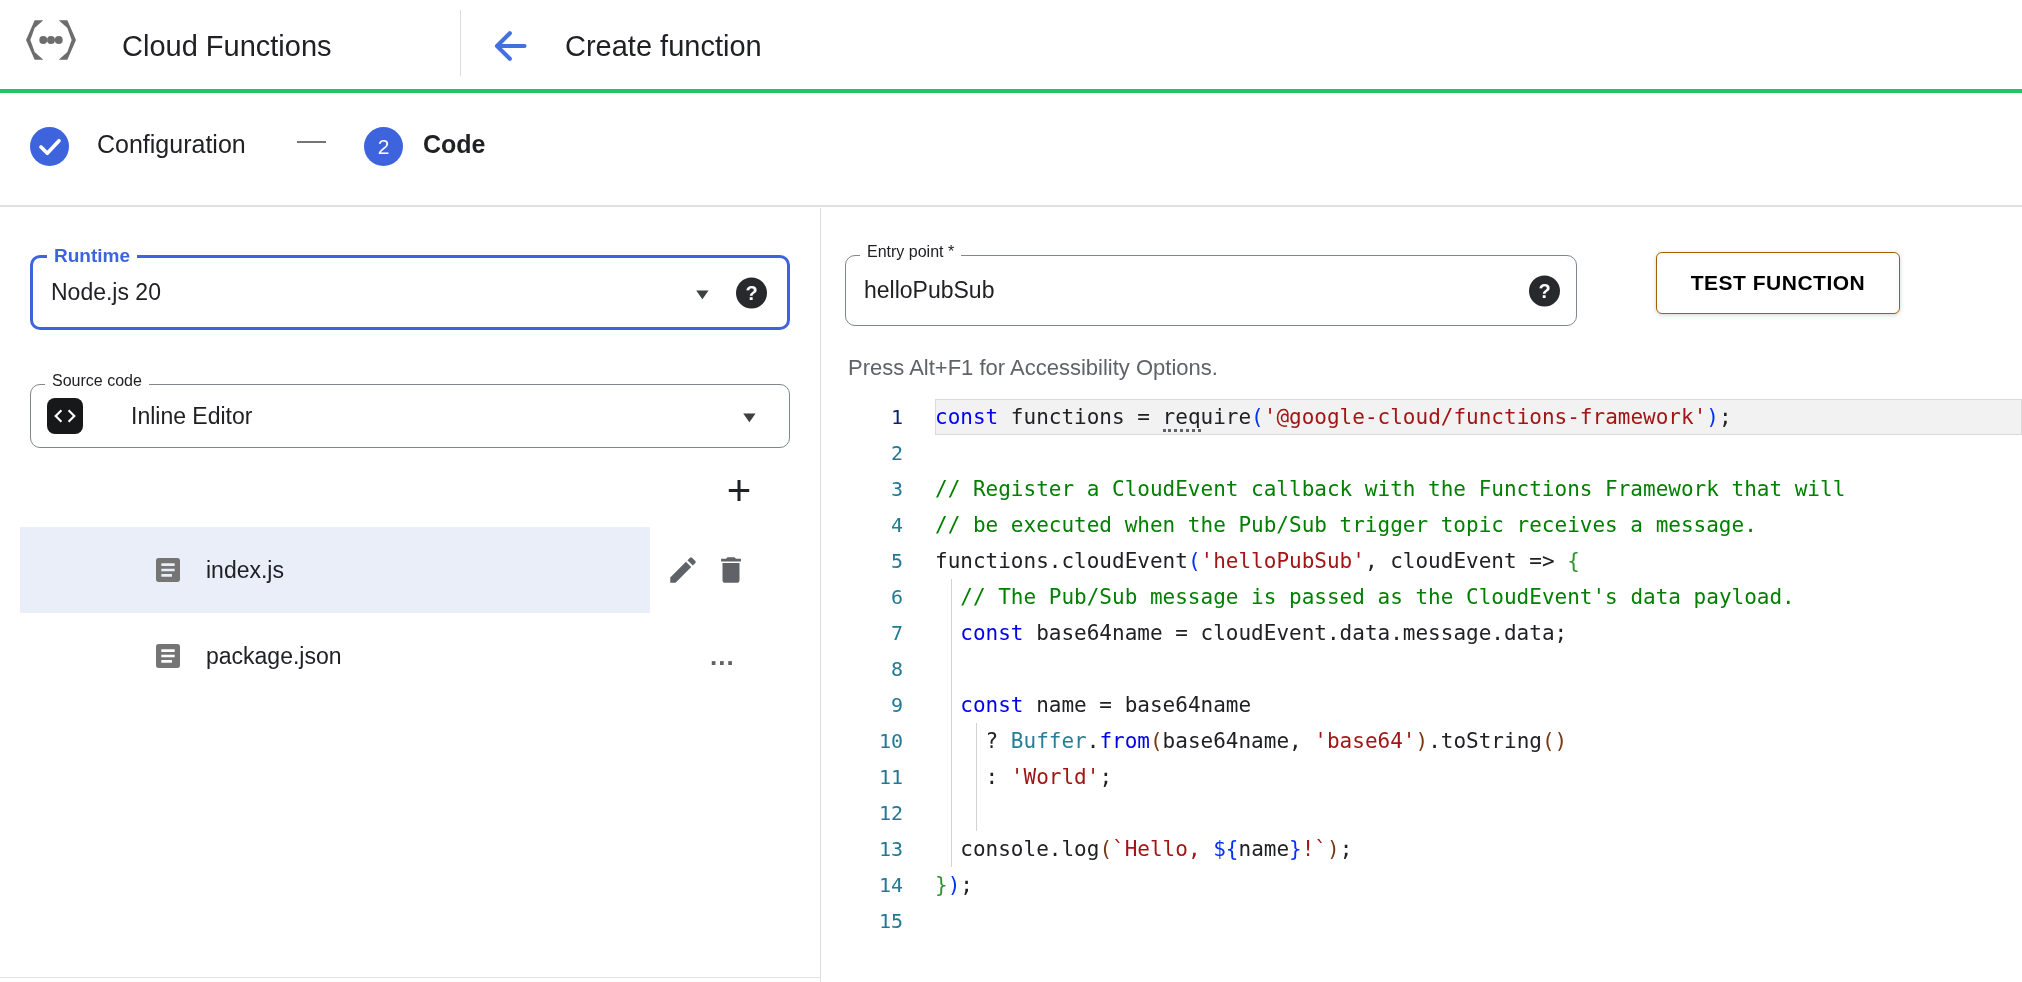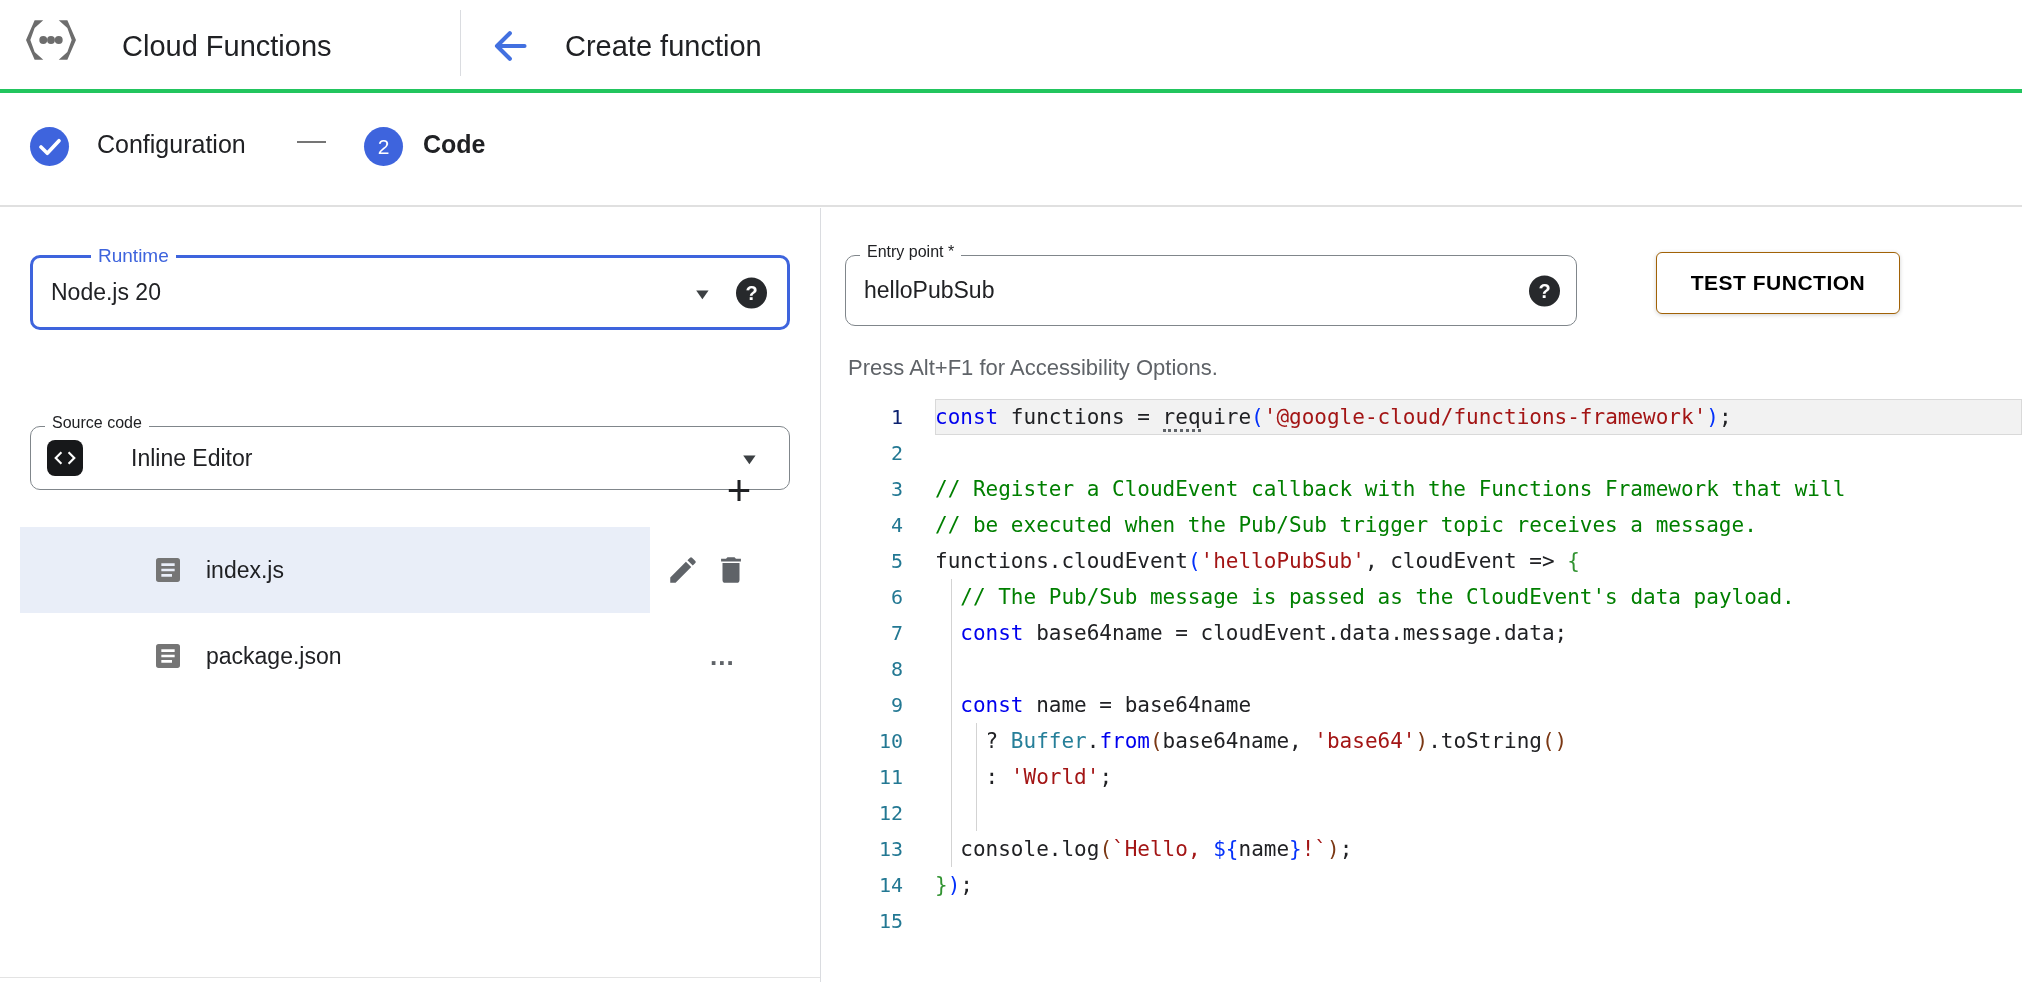--- a/index.html
+++ b/index.html
@@ -32,22 +32,22 @@
 
   
   .main-vdiv { position:absolute; left:820px; top:208px; width:1px; height:774px; background:#dadce0; }
   .left-bottom-line { position:absolute; left:0; top:977px; width:820px; height:1px; background:#e3e3e3; }
 
   
   .field { position:absolute; border-radius:10px; background:#fff; }
   .field-label { position:absolute; top:-13px; left:14px; background:#fff; padding:0 7px;
                  font-size:16px; white-space:nowrap; }
   .runtime-field { left:30px; top:255px; width:760px; height:75px; border:3px solid #3e64dd; }
-  .runtime-field .field-label { color:#3e64dd; font-size:19px; font-weight:400;margin-left:44px; }
-  .source-field  { left:30px; top:384px; width:760px; height:64px; border:1.5px solid #80868b;margin-top:42px; }
+  .runtime-field .field-label { color:#3e64dd; font-size:19px; font-weight:700; }
+  .source-field  { left:30px; top:384px; width:760px; height:64px; border:1.5px solid #80868b; }
   .source-field .field-label, .entry-field .field-label { color:#202124; font-weight:500; }
   .entry-field   { left:845px; top:255px; width:732px; height:71px; border:1.5px solid #80868b; }
   .field-value { position:absolute; left:18px; top:0; height:100%; display:flex; align-items:center;
                  font-size:23px; color:#202124; }
   .source-field .field-value { left:100px; }
   .caret { position:absolute; top:50%; transform:translateY(-50%) scaleX(1.4); font-size:15px; color:#3c4043; }
   .runtime-caret { left:662px; }
   .source-caret  { right:32px; }
   .help-disc { position:absolute; top:50%; transform:translateY(-50%); width:31px; height:31px;
                border-radius:50%; background:#27292c; color:#fff; display:flex; align-items:center;

